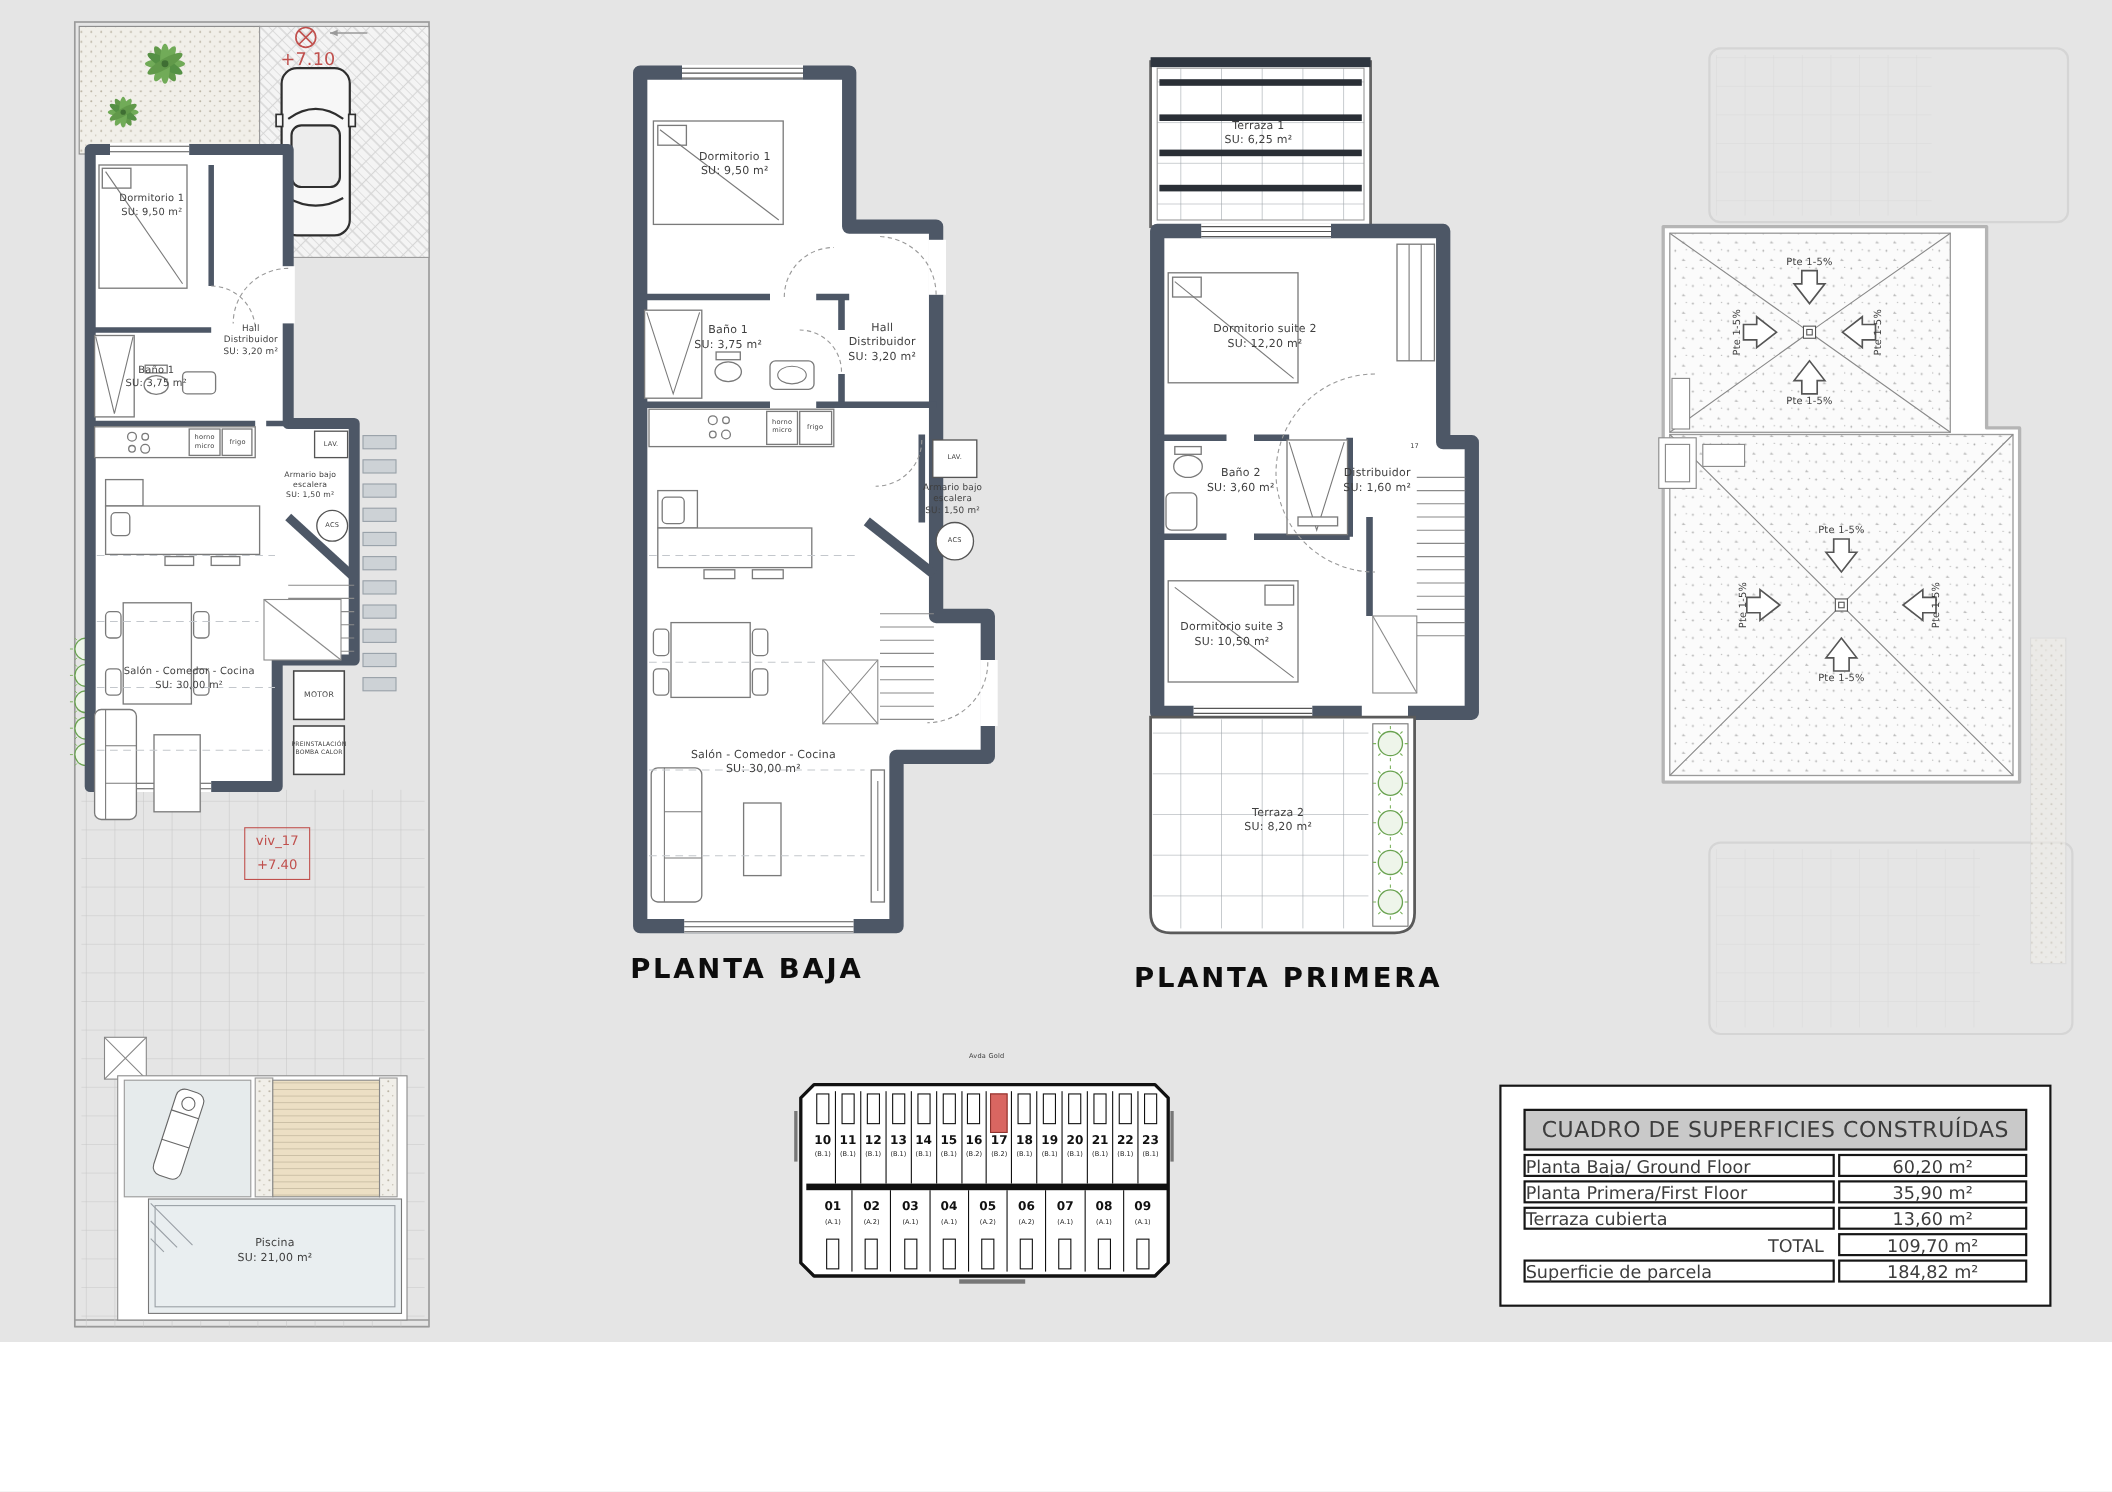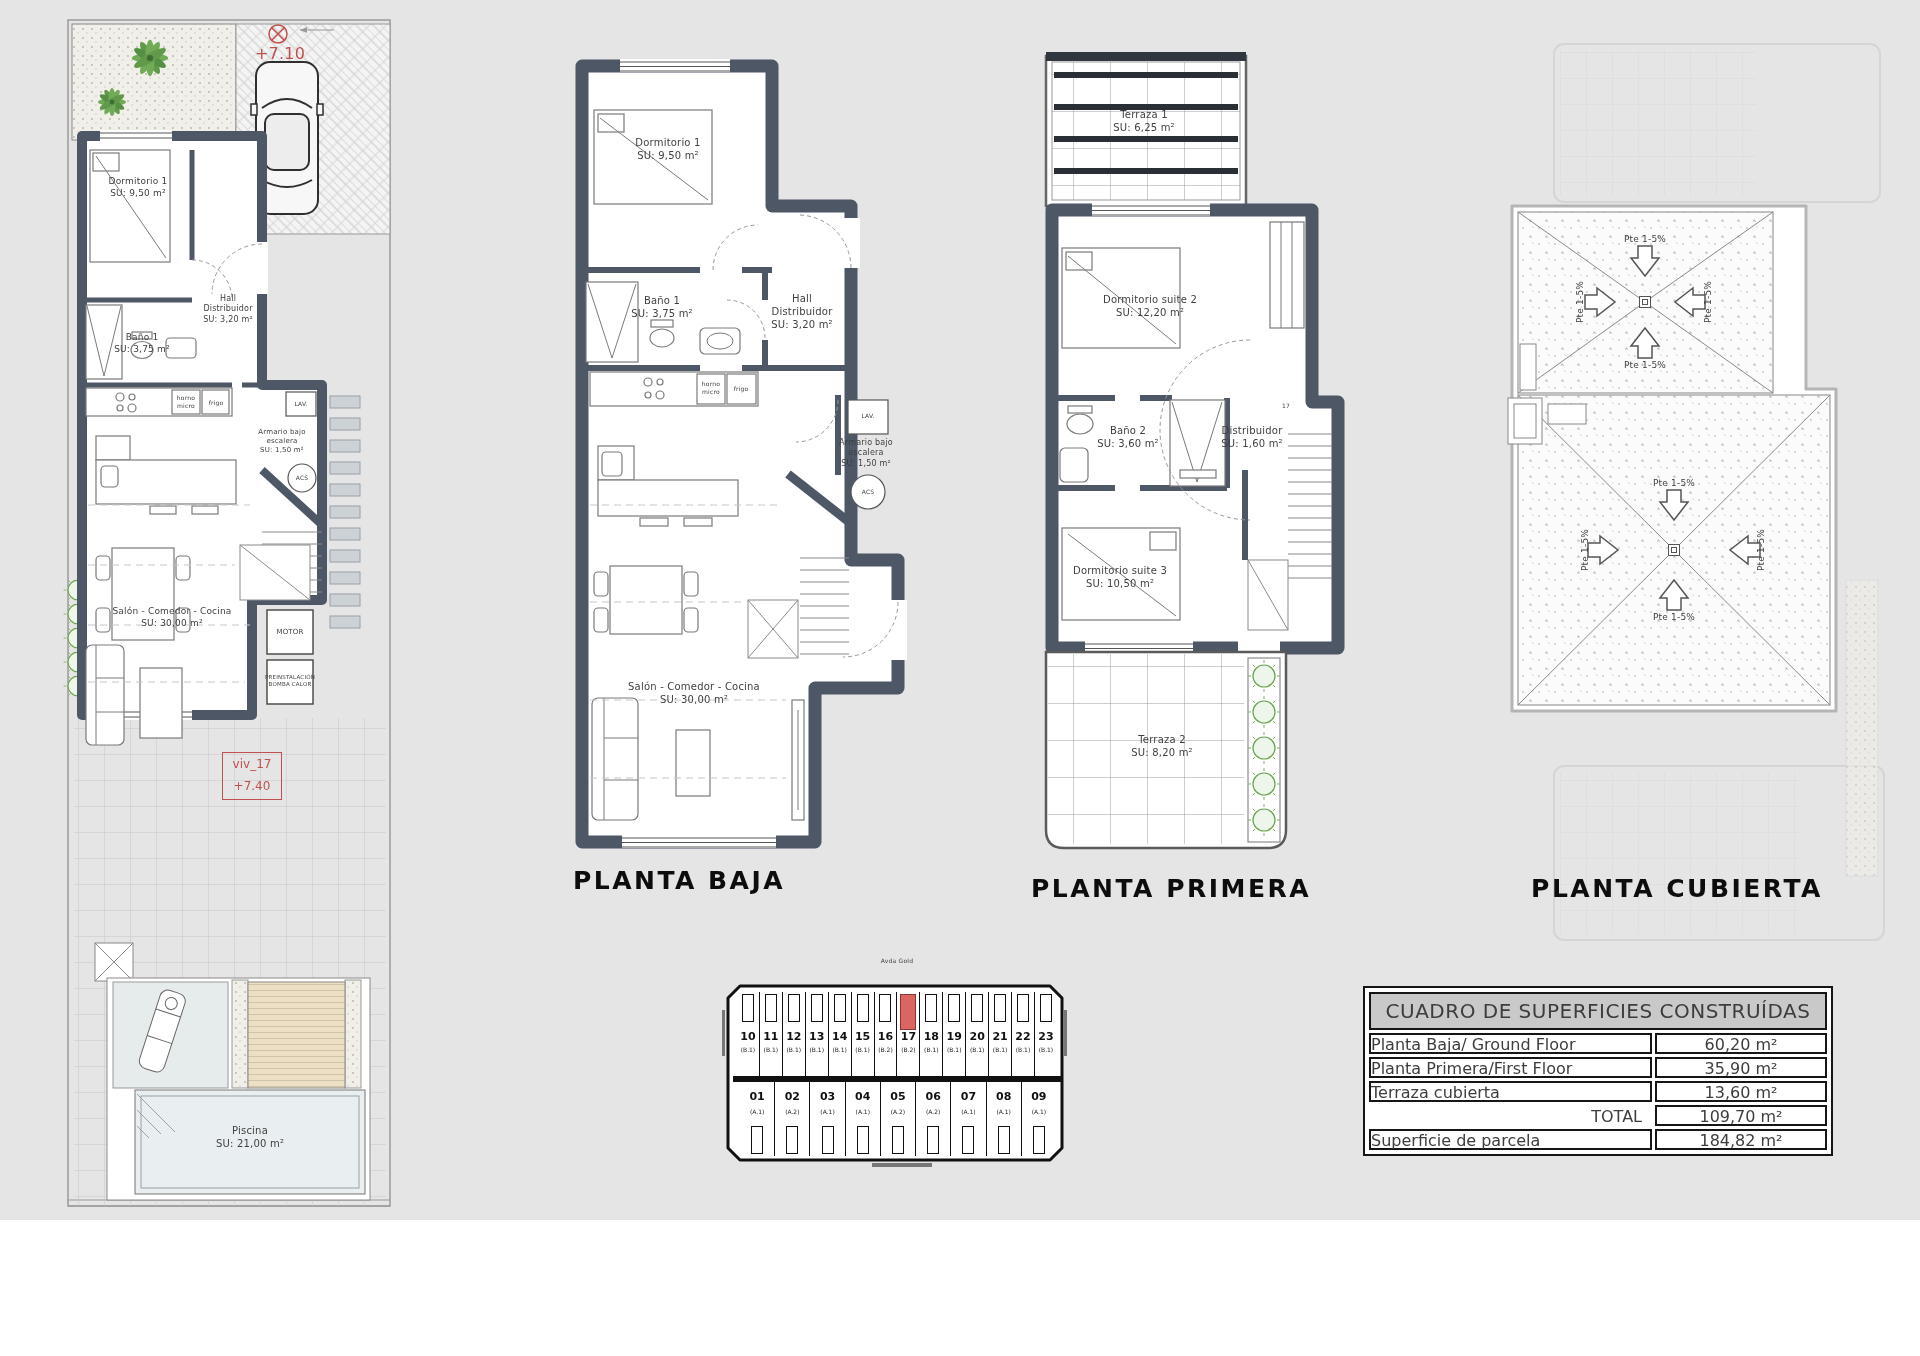--- a/index.html
+++ b/index.html
@@ -27,21 +27,21 @@
   .kcell.hl .ktab{background:#d96661;border-color:#8f3430;width:14px;height:34px}
   .knum{position:absolute;top:38px;width:100%;text-align:center;font-weight:bold;font-size:11px;color:#111}
   .ksub{position:absolute;top:54px;width:100%;text-align:center;font-size:6px;color:#222}
   .kcell.bot .ktab{top:auto;bottom:2px}
   .kcell.bot .knum{top:8px}
   .kcell.bot .ksub{top:26px}
   #key-band{position:absolute;left:733px;top:1076px;width:328px;height:6px;background:#111;z-index:4}
   .smudge{position:absolute;background:#777;z-index:4}
   
   #areas{position:absolute;left:1363px;top:986px;width:458px;border:2px solid #161616;
-         padding:4px;z-index:5;background:#fff}
+         padding:20px;z-index:5;background:#fff}
   #areas .hdr{border:2px solid #161616;background:#c9c9c9;height:34px;line-height:34px;
               text-align:center;font-size:20px;letter-spacing:.5px;color:#3d3d3d}
   #areas .trow{display:flex;gap:3px;margin-top:3px;height:21px}
   #areas .tl{flex:1;border:2px solid #161616;font-size:16px;line-height:20px;color:#3d3d3d}
   #areas .tv{width:168px;border:2px solid #161616;text-align:center;font-size:16px;line-height:20px;color:#3d3d3d}
   #areas .trow.total .tl{border-color:transparent;text-align:right;padding-right:8px}
 </style>
 </head>
 <body>
 
@@ -488,21 +488,20 @@
 <div class="title" style="left:1171px;top:874px"><span>PLANTA PRIMERA</span></div>
 
 <div class="lbl s9" style="left:1645px;top:234px"><span>Pte 1-5%</span></div>
 <div class="lbl s9" style="left:1645px;top:360px"><span>Pte 1-5%</span></div>
 <div class="lbl s9 rot" style="left:1581px;top:302px"><span>Pte 1-5%</span></div>
 <div class="lbl s9 rot" style="left:1709px;top:302px"><span>Pte 1-5%</span></div>
 <div class="lbl s9" style="left:1674px;top:478px"><span>Pte 1-5%</span></div>
 <div class="lbl s9" style="left:1674px;top:612px"><span>Pte 1-5%</span></div>
 <div class="lbl s9 rot" style="left:1586px;top:550px"><span>Pte 1-5%</span></div>
 <div class="lbl s9 rot" style="left:1762px;top:550px"><span>Pte 1-5%</span></div>
-<div class="title" style="left:1677px;top:874px"><span>PLANTA CUBIERTA</span></div>
 
 <div class="lbl s6" style="left:897px;top:957px"><span>Avda Gold</span></div>
 <div id="key-top">
       <div class="kcell">
         <div class="ktab"></div>
         <div class="knum">10</div>
         <div class="ksub">(B.1)</div>
       </div>
       <div class="kcell">
         <div class="ktab"></div>

